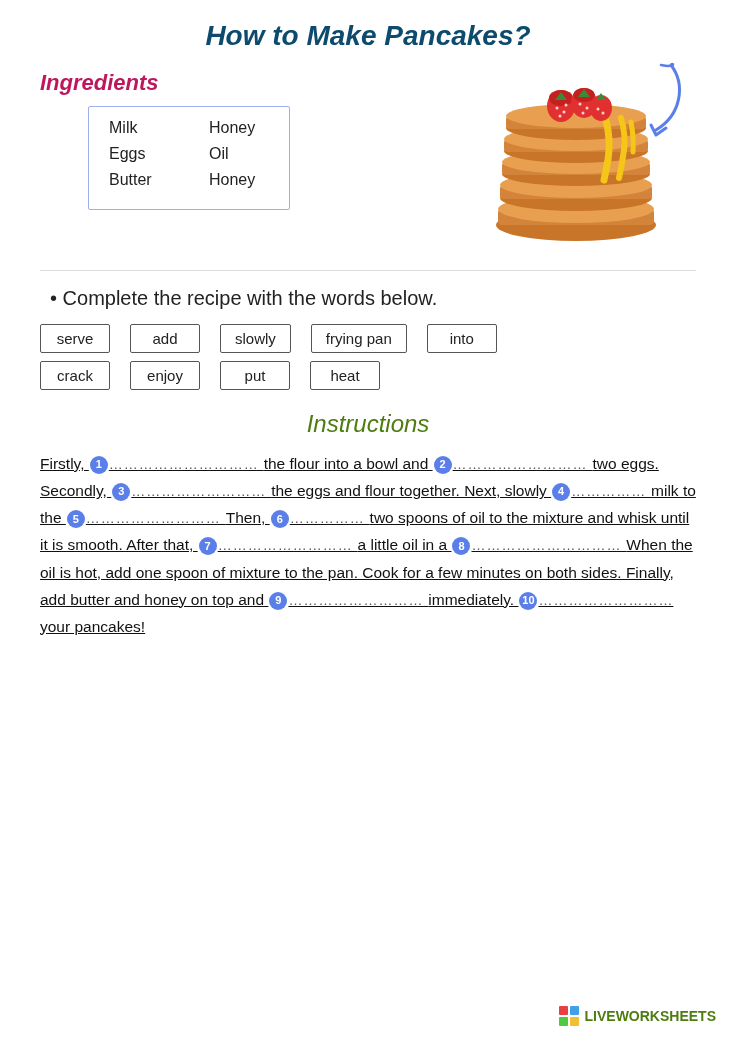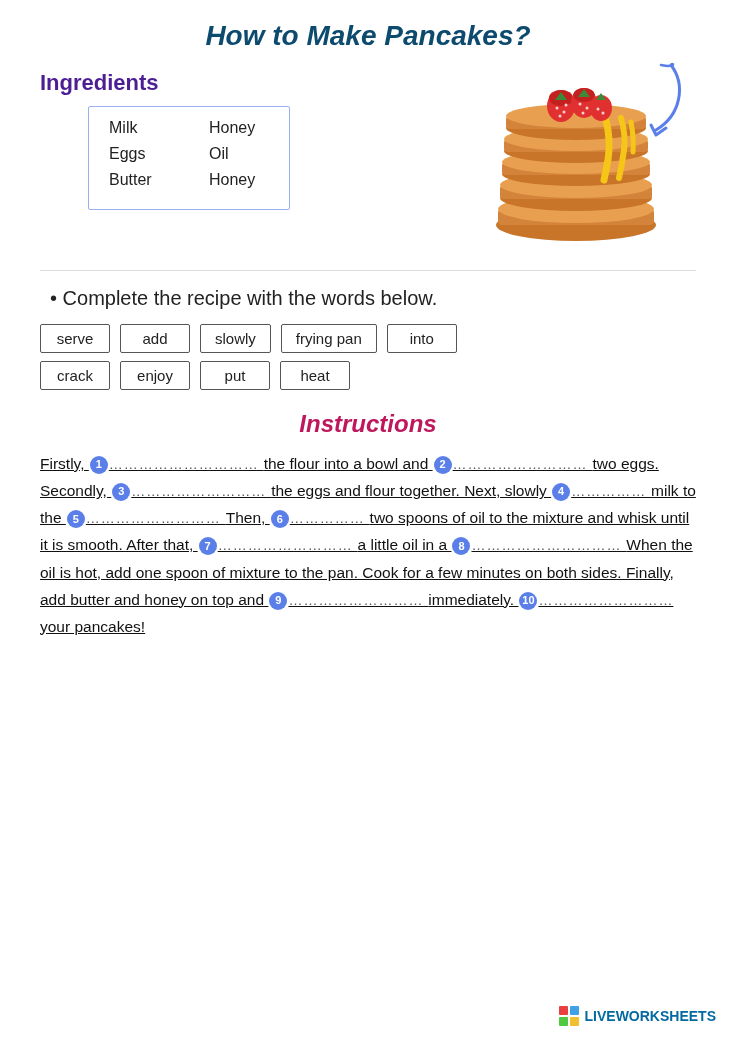--- a/index.html
+++ b/index.html
@@ -22,23 +22,24 @@
     .ingredients-section {
       display: flex;
       align-items: flex-start;
       margin-bottom: 20px;
       gap: 20px;
     }
     .ingredients-left {
       flex: 1;
     }
     .ingredients-title {
-      color: #4c1d95;
+      color: #be185d;
       font-size: 22px;
       font-weight: bold;
+      font-style: italic;
       margin-bottom: 10px;
     }
     .ingredients-box {
       border: 1.5px solid #9ab0f0;
       padding: 12px 20px;
       display: inline-block;
       min-width: 200px;
       border-radius: 2px;
       margin-left: 48px;
     }
@@ -82,32 +83,32 @@
       border: 1.5px solid #555;
       padding: 5px 14px;
       font-size: 15px;
       color: #222;
       border-radius: 2px;
       min-width: 70px;
       text-align: center;
     }
     .words-row {
       display: flex;
-      gap: 10px;
+      gap: 20px;
       margin-bottom: 8px;
       justify-content: flex-start;
     }
     .instructions-section {
       margin-top: 20px;
     }
     .instructions-title {
       text-align: center;
-      color: #be185d;
+      color: #4d7c0f;
       font-size: 24px;
-      font-weight: bold;
+      font-weight: normal;
       font-style: italic;
       margin-bottom: 12px;
     }
     .instructions-text {
       font-size: 15.5px;
       line-height: 1.75;
       color: #111;
       text-decoration: underline;
     }
     .num-badge {
@@ -148,21 +149,21 @@
       gap: 2px;
       width: 20px;
       height: 20px;
     }
     .lw-sq {
       border-radius: 1px;
     }
     .lw-text {
       font-size: 14px;
       font-weight: bold;
-      color: #0369a1;
+      color: #4d7c0f;
     }
     .divider-line {
       border: none;
       border-top: 1px solid #ddd;
       margin: 16px 0;
     }
   </style>
 </head>
 <body>
 

